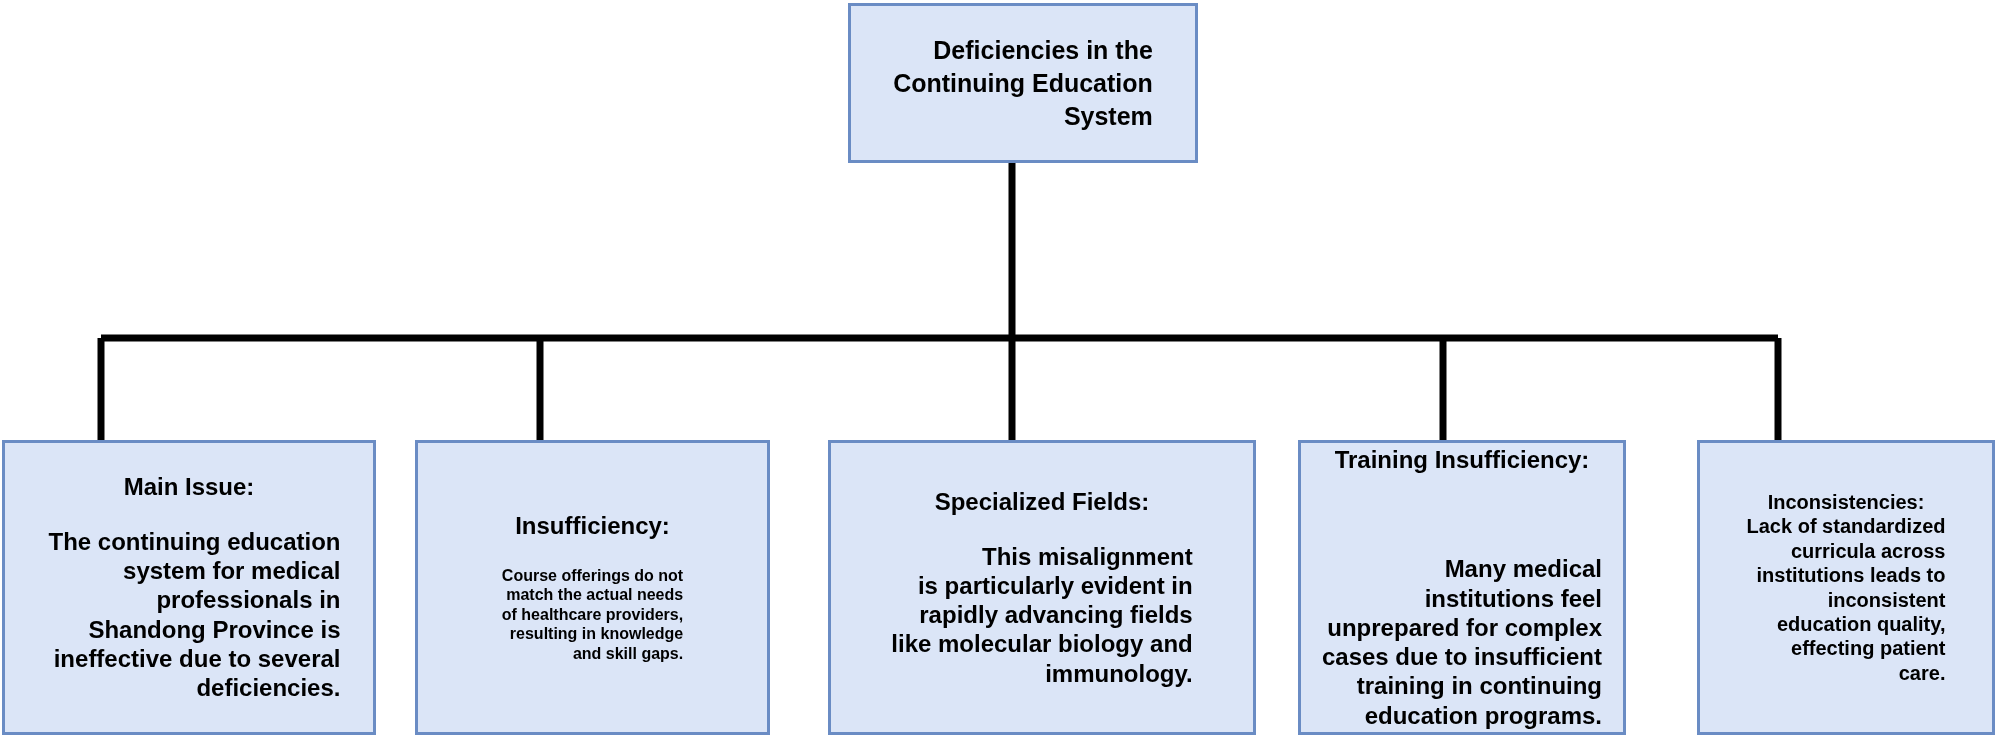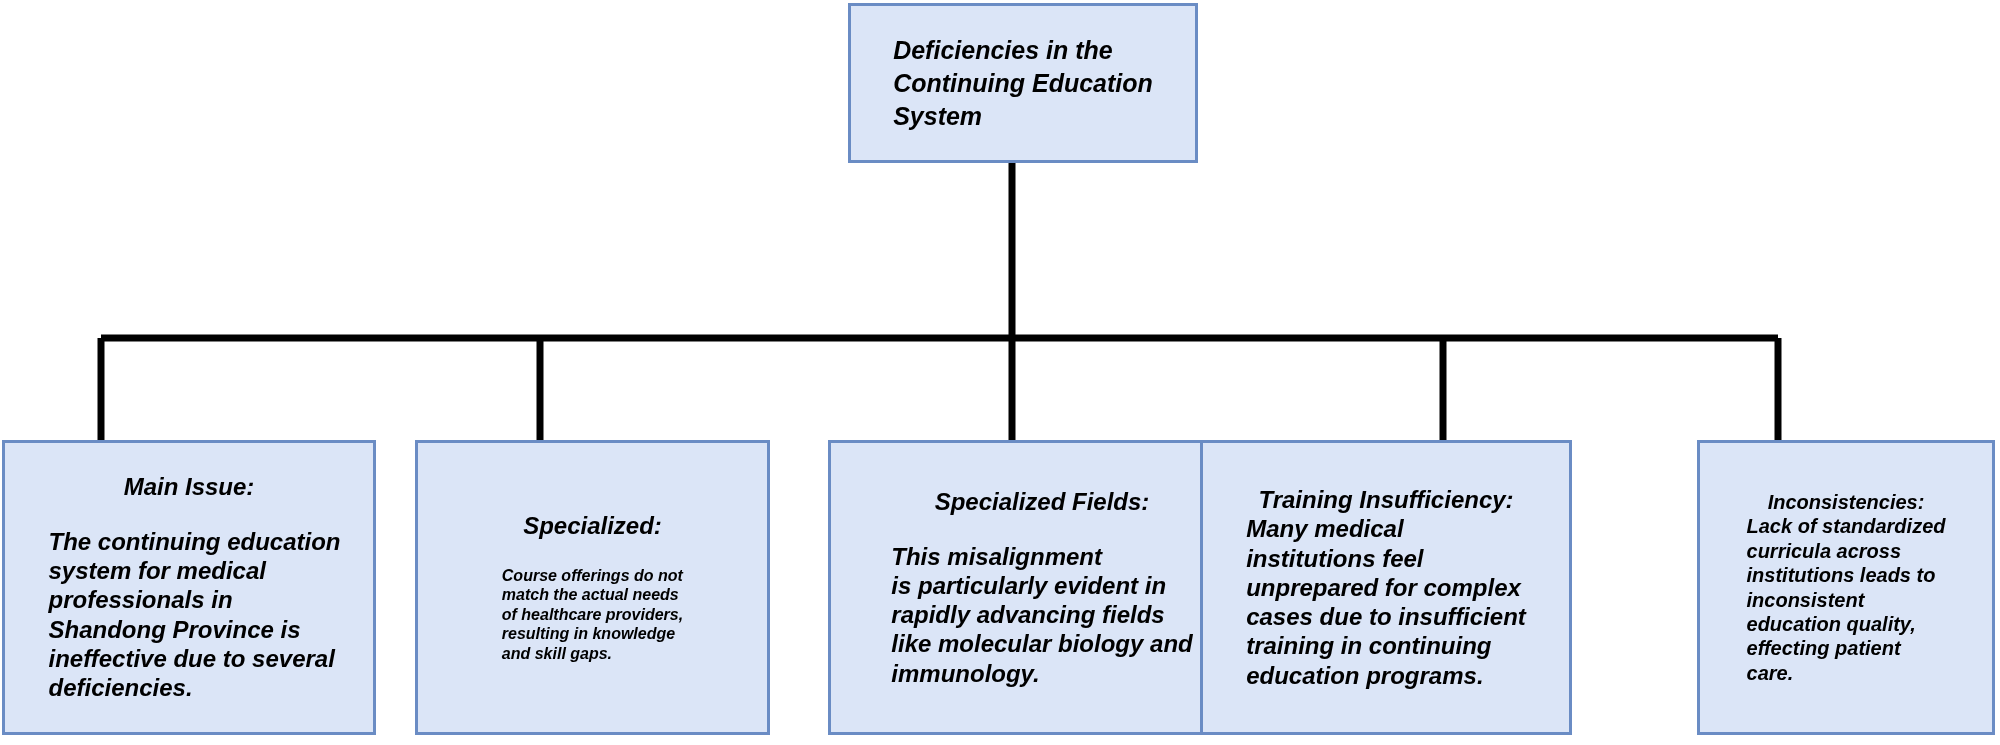--- a/index.html
+++ b/index.html
@@ -29,26 +29,25 @@
   }
   .node-box {
     position: absolute;
     box-sizing: border-box;
     background: #dbe5f7;
     border: 3px solid #6a8cc4;
     display: flex;
     flex-direction: column;
     align-items: center;
     justify-content: center;
-    text-align: left;
+    text-align: right;
     color: #000000;
     font-weight: bold;
     line-height: 1.22;
     padding: 6px 10px;
-    font-style: italic;
   }
   .node-title {
     font-weight: bold;
     white-space: pre-line;
   }
   .node-body {
     font-weight: bold;
     white-space: pre-line;
   }
   .gap-sm { height: 0; }
@@ -66,21 +65,21 @@
 
   
   .leaf {
     top: 440px;
     height: 295px;
     font-size: 24px;
   }
   #node-main-issue   { left: 2px;    width: 374px; }
   #node-misalignment { left: 415px;  width: 355px; }
   #node-specialized  { left: 828px;  width: 428px; }
-  #node-training     { left: 1200px; width: 372px; }
+  #node-training     { left: 1298px; width: 328px; gap: 40px; }
   #node-inconsist    { left: 1697px; width: 298px; }
 
   #node-main-issue   .node-body { font-size: 24px; margin-left: 11px; }
   #node-misalignment .node-body { font-size: 16px; }
   #node-specialized  .node-body { font-size: 24px; }
   #node-training     .node-body { font-size: 24px; }
   #node-inconsist    .node-body { font-size: 20px; }
   #node-inconsist    .node-title { font-size: 20px; }
 </style>
 </head>
@@ -112,21 +111,21 @@
     <div class="gap-lg"></div>
     <div class="node-body">The continuing education
 system for medical
 professionals in
 Shandong Province is
 ineffective due to several
 deficiencies.</div>
   </div>
 
   <div class="node-box leaf" id="node-misalignment">
-    <div class="node-title">Specialized:</div>
+    <div class="node-title">Insufficiency:</div>
     <div class="gap-lg"></div>
     <div class="node-body">Course offerings do not
 match the actual needs
 of healthcare providers,
 resulting in knowledge
 and skill gaps.</div>
   </div>
 
   <div class="node-box leaf" id="node-specialized">
     <div class="node-title">Specialized Fields:</div>

